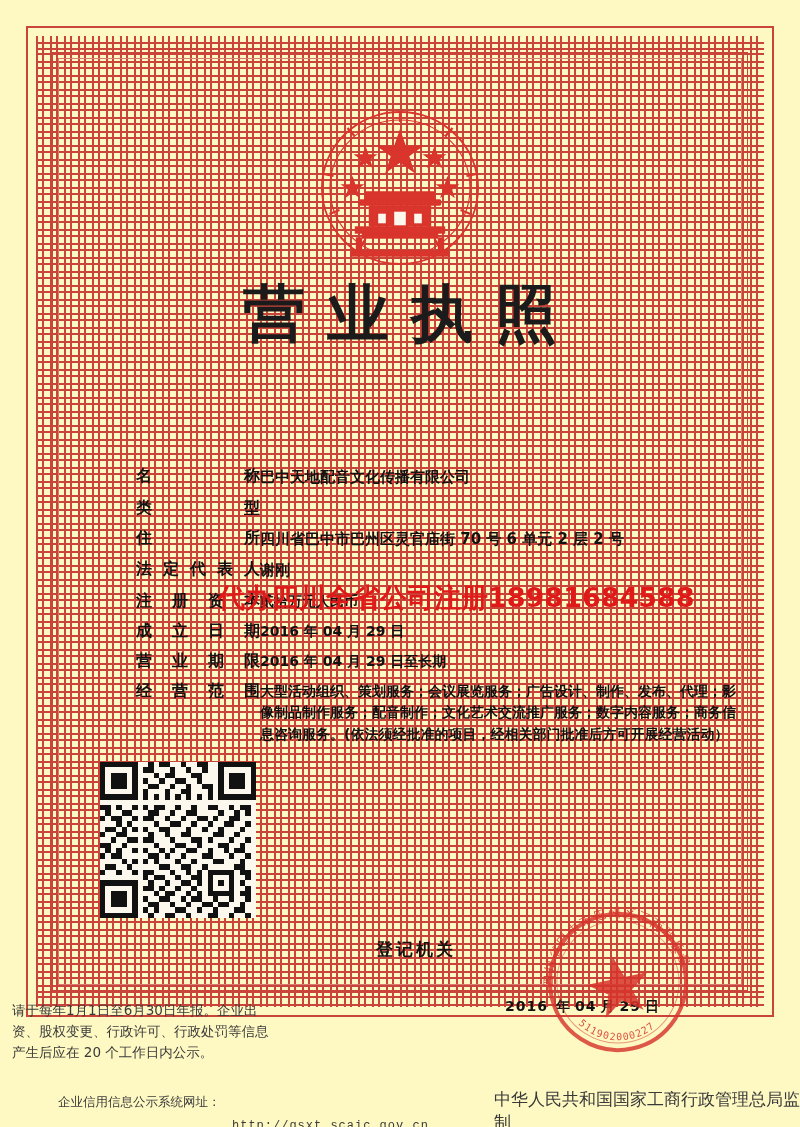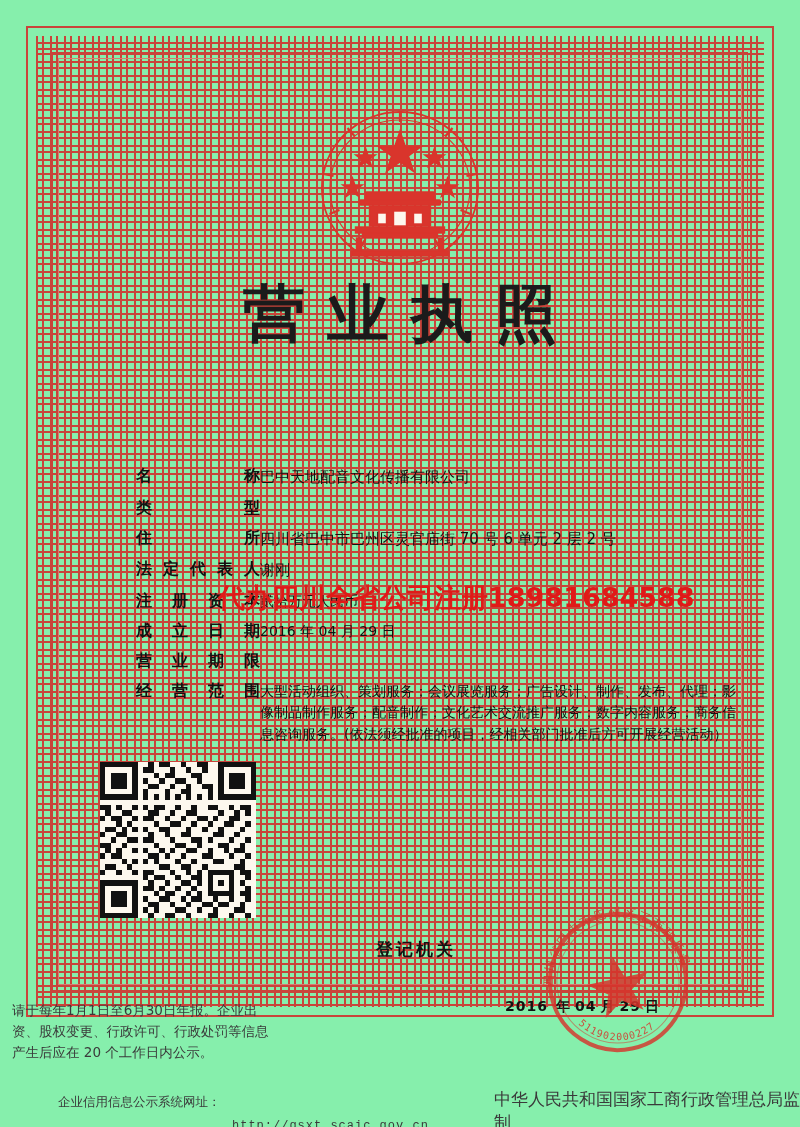--- a/index.html
+++ b/index.html
@@ -8,21 +8,21 @@
     background: #ffffff;
   }
   body {
     font-family: "DejaVu Sans", "Liberation Sans", sans-serif;
   }
   .page {
     position: relative;
     width: 800px;
     height: 1127px;
     margin: 0 auto;
-    background: #86efac;
+    background: #fef9c3;
     overflow: hidden;
   }
   
   .border-outer {
     position: absolute;
     left: 26px;
     top: 26px;
     right: 26px;
     bottom: 110px;
     border: 2px solid #c9443a;
@@ -148,21 +148,21 @@
     font-size: 16px;
     font-weight: bold;
     color: #121212;
     display: flex;
     justify-content: space-between;
     letter-spacing: 0;
   }
   .field-label span { display: inline-block; }
   .field-value {
     font-size: 15px;
-    font-weight: normal;
+    font-weight: bold;
     color: #121212;
     line-height: 1.5;
     flex: 1;
   }
   .field-value.small { font-size: 14px; }
   .field-row.scope .field-value {
     font-size: 14px;
     line-height: 1.55;
     text-align: justify;
   }
@@ -366,20 +366,21 @@
       <div class="field-value small">2016 年 04 月 29 日</div>
     </div>
 
     <div class="field-row">
       <div class="field-label">
         <span>营</span>
         <span>业</span>
         <span>期</span>
         <span>限</span>
       </div>
+      <div class="field-value small">2016 年 04 月 29 日至长期</div>
     </div>
 
     <div class="field-row scope">
       <div class="field-label">
         <span>经</span>
         <span>营</span>
         <span>范</span>
         <span>围</span>
       </div>
       <div class="field-value">大型活动组织、策划服务；会议展览服务；广告设计、制作、发布、代理；影像制品制作服务；配音制作；文化艺术交流推广服务；数字内容服务；商务信息咨询服务。(依法须经批准的项目，经相关部门批准后方可开展经营活动）</div>

